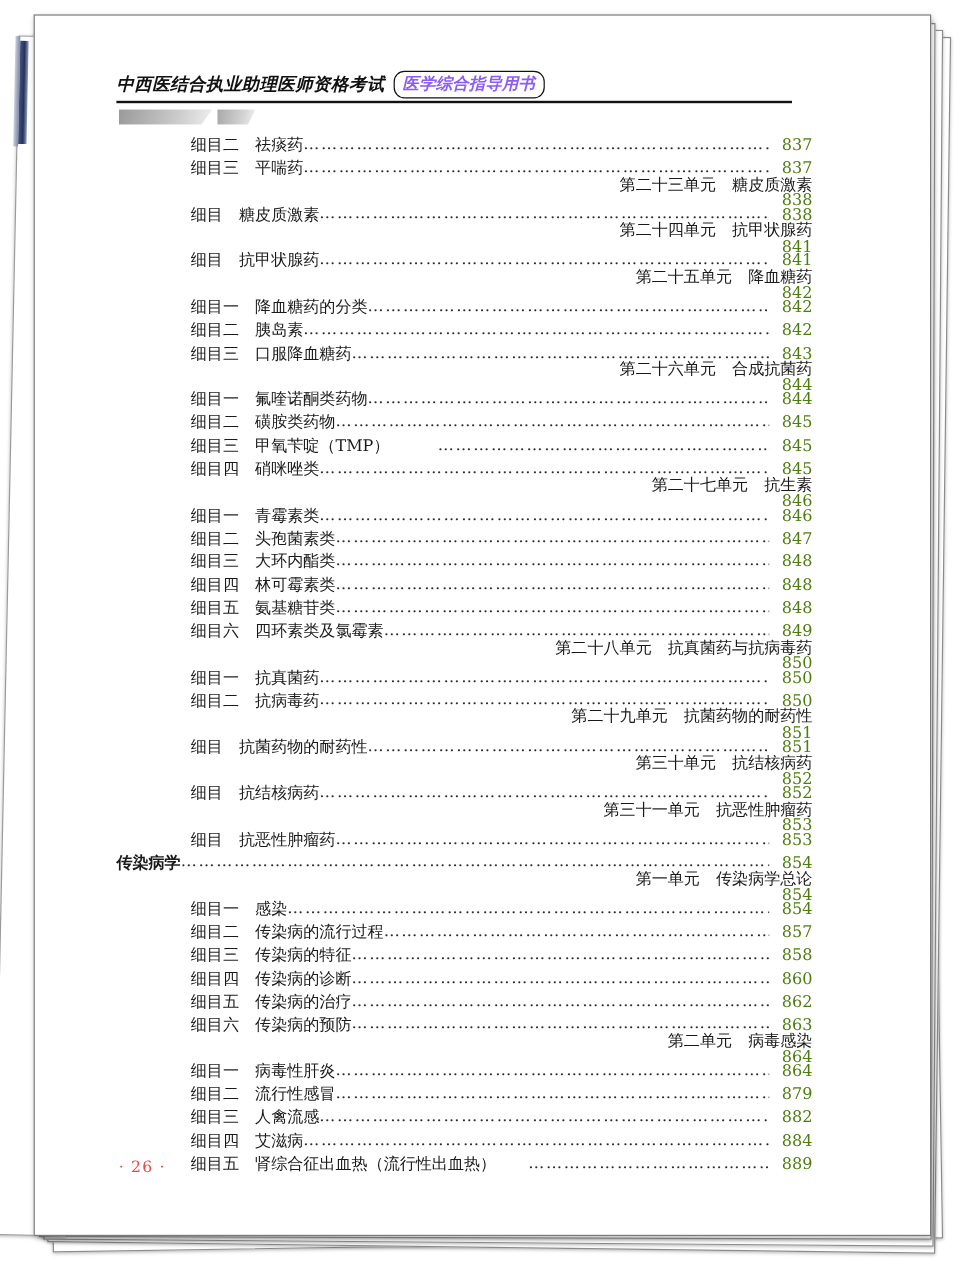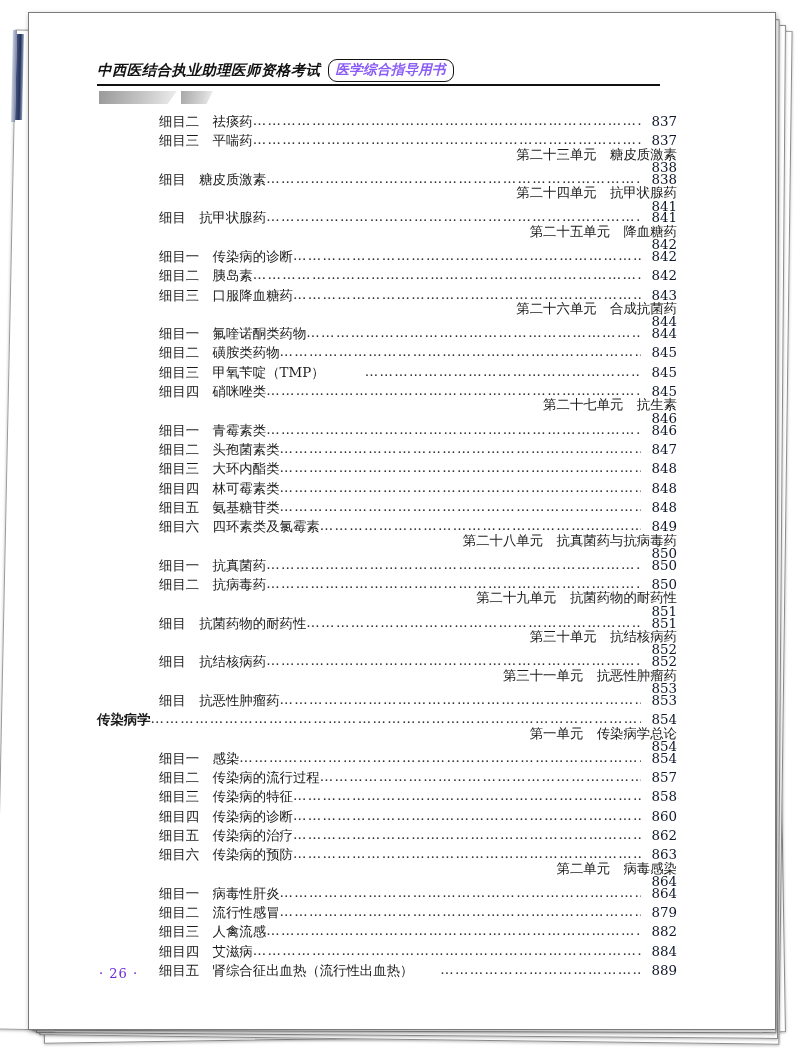--- a/index.html
+++ b/index.html
@@ -113,32 +113,32 @@
     color: #2a2a2a;
     font-size: 13.4px;
     letter-spacing: 1.4px;
     transform: translateY(-1px);
   }
   .toc-page {
     flex: 0 0 34px;
     text-align: right;
     font-family: "DejaVu Serif", "Liberation Serif", serif;
     font-size: 13.4px;
-    color: #0f172a;
+    color: #4d7c0f;
   }
 
   
   .lvl0 { padding-left: 0px; }
   .lvl1 { padding-left: 34px; flex-direction: column; }
   .lvl2 { padding-left: 62px; }
 
   
   .folio {
     position: absolute; left: 70px; bottom: 48px;
-    font-size: 13px; color: #6d28d9; letter-spacing: 1px;
+    font-size: 13px; color: #ef4444; letter-spacing: 1px;
   }
 </style>
 </head>
 <body>
 
 <div id="stage">
 
   <div class="sheet sheet-far"></div>
   <div class="sheet sheet-r3"></div>
   <div class="sheet sheet-r2"></div>
@@ -189,21 +189,21 @@
           <span class="toc-label">细目　抗甲状腺药</span>
           <span class="toc-dots">………………………………………………………………………………………………………………………………</span>
           <span class="toc-page">841</span>
         </div>
         <div class="toc-row lvl1">
           <span class="toc-label">第二十五单元　降血糖药</span>
           <span class="toc-dots">………………………………………………………………………………………………………………………………</span>
           <span class="toc-page">842</span>
         </div>
         <div class="toc-row lvl2">
-          <span class="toc-label">细目一　传染病的诊断</span>
+          <span class="toc-label">细目一　降血糖药的分类</span>
           <span class="toc-dots">………………………………………………………………………………………………………………………………</span>
           <span class="toc-page">842</span>
         </div>
         <div class="toc-row lvl2">
           <span class="toc-label">细目二　胰岛素</span>
           <span class="toc-dots">………………………………………………………………………………………………………………………………</span>
           <span class="toc-page">842</span>
         </div>
         <div class="toc-row lvl2">
           <span class="toc-label">细目三　口服降血糖药</span>

